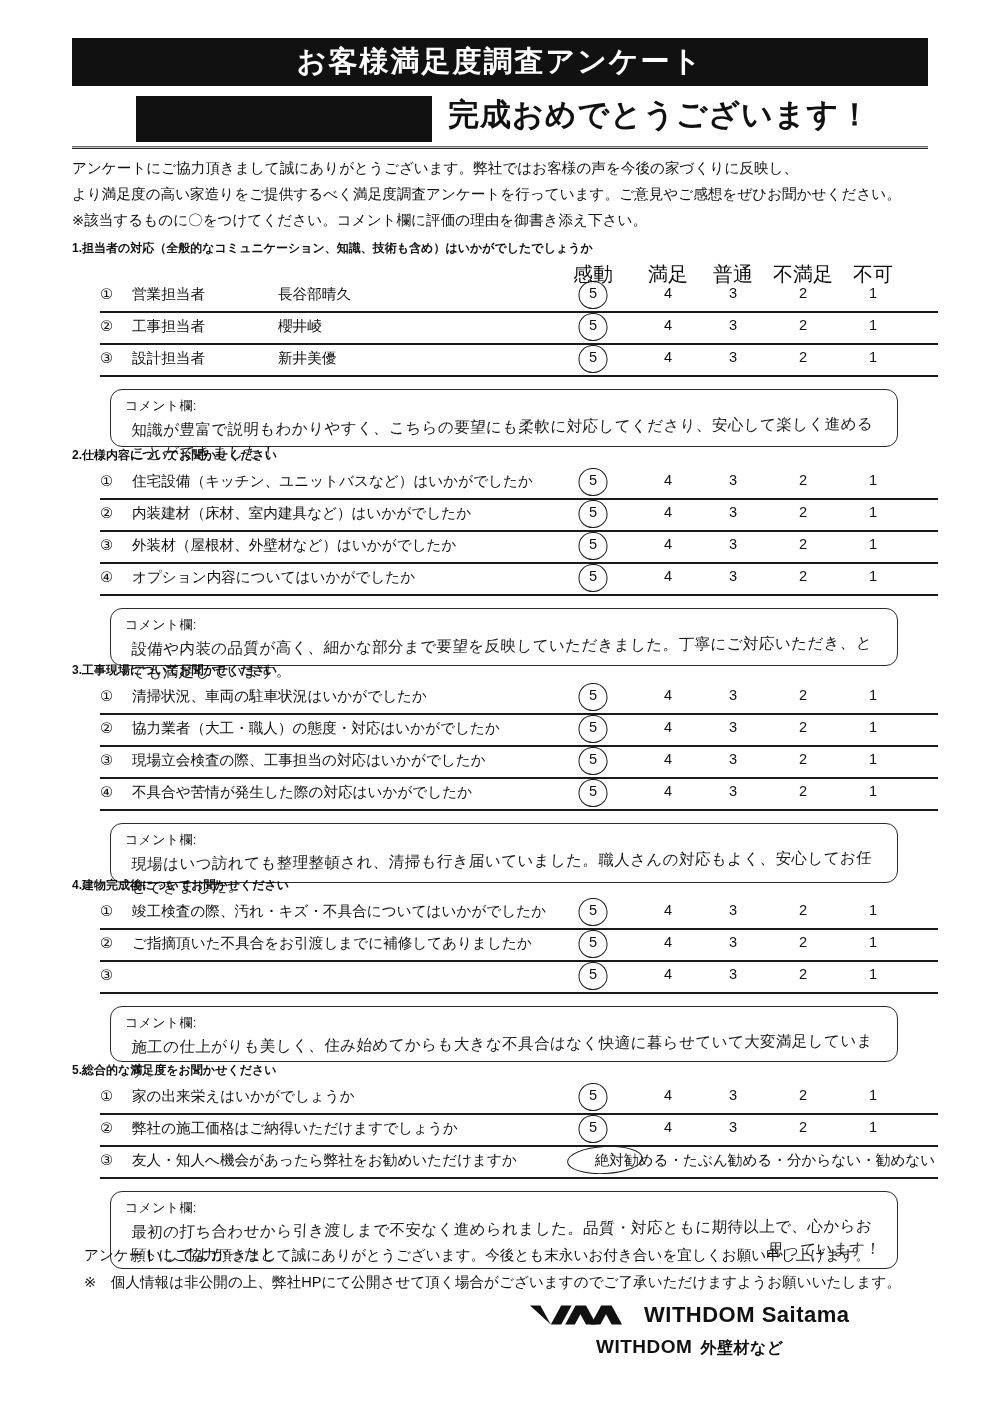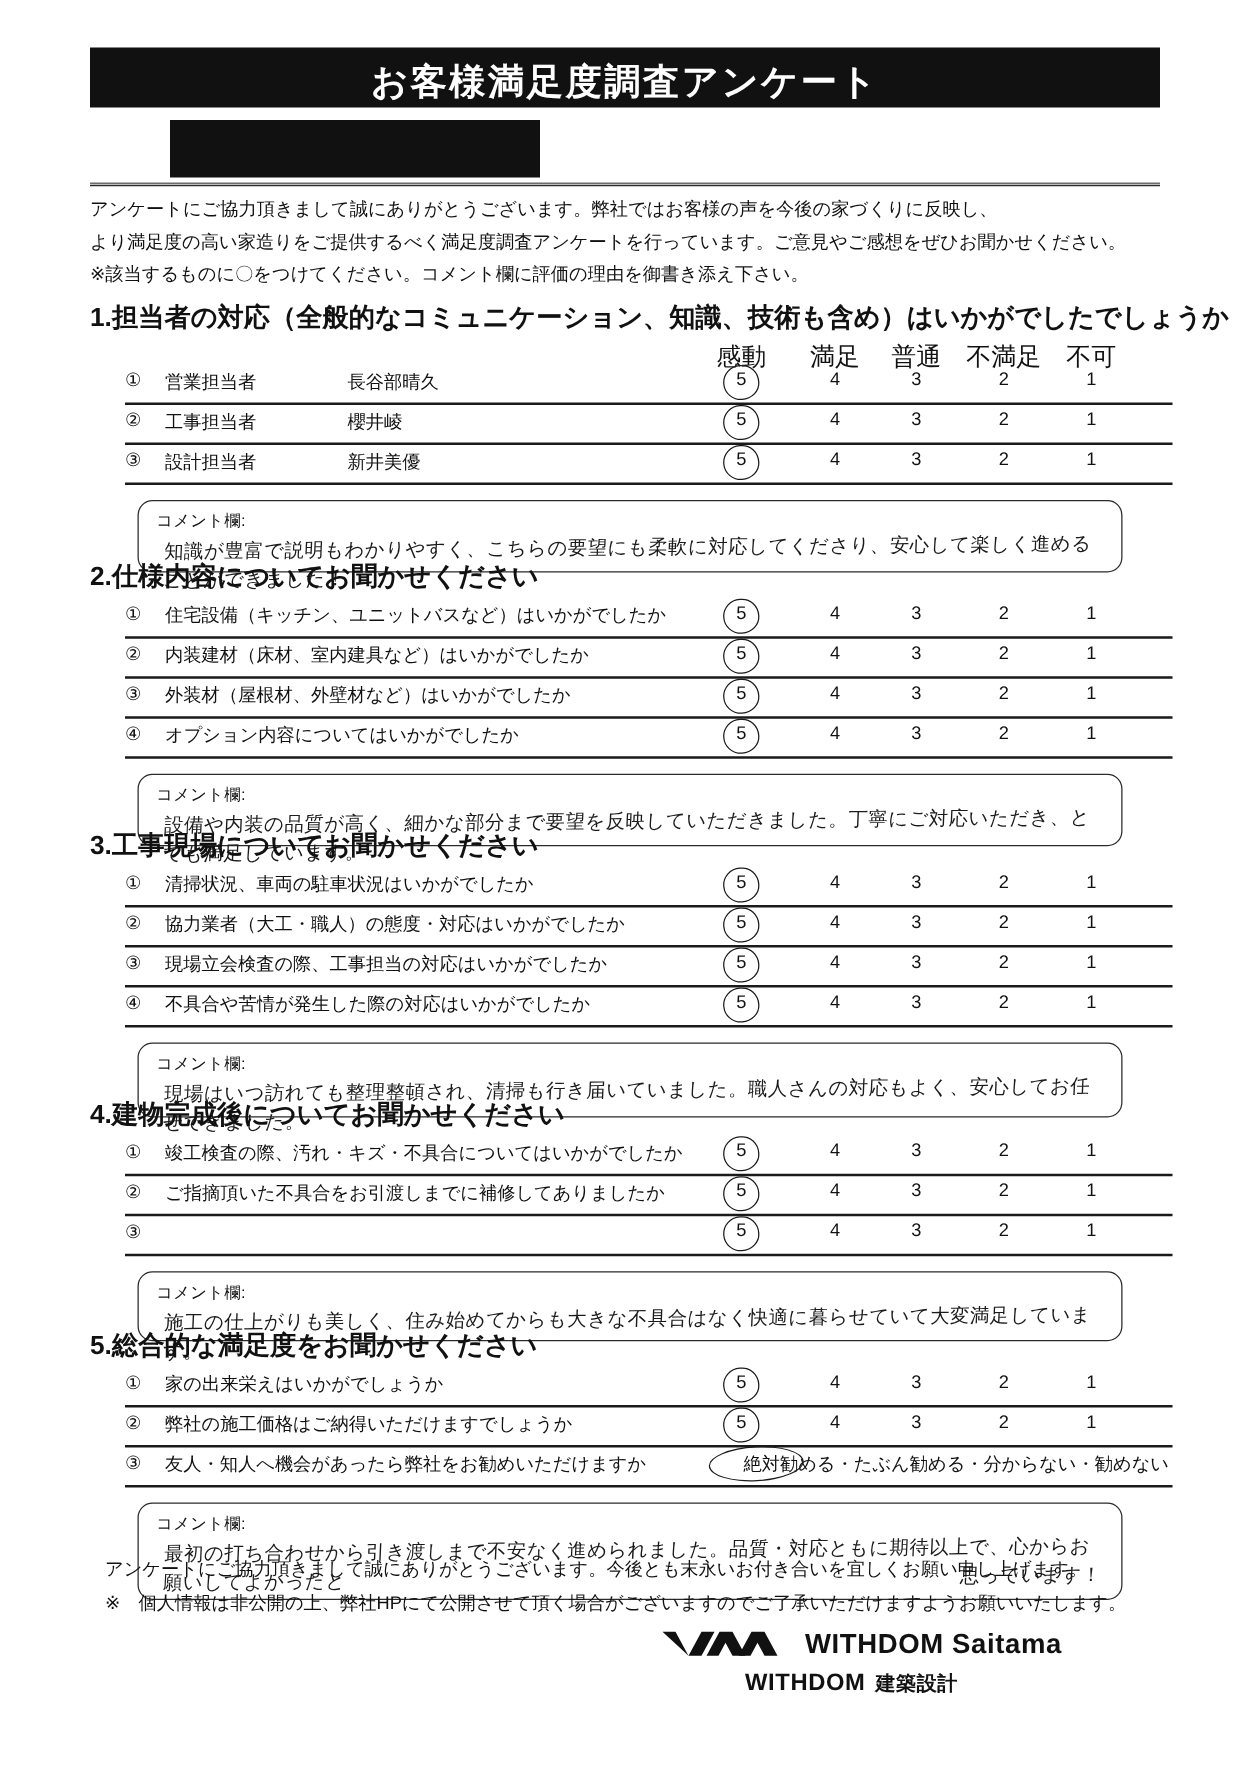--- a/index.html
+++ b/index.html
@@ -26,21 +26,21 @@
 
   
   .header-band {
     position: absolute;
     left: 72px;
     top: 38px;
     width: 856px;
     height: 48px;
     background: #111111;
     display: flex;
-    align-items: flex-end;
+    align-items: center;
     justify-content: center;
   }
   .header-band-title {
     color: #ffffff;
     font-size: 29px;
     font-weight: bold;
     letter-spacing: 2px;
     white-space: nowrap;
   }
   .header-second {
@@ -90,21 +90,21 @@
     white-space: nowrap;
   }
 
   
   .section {
     position: absolute;
     left: 72px;
     width: 866px;
   }
   .section-title {
-    font-size: 21px;
+    font-size: 12px;
     font-weight: bold;
     margin: 0 0 4px 0;
     white-space: nowrap;
   }
 
   .scale-head {
     position: relative;
     height: 20px;
     margin-left: 28px;
   }
@@ -265,20 +265,21 @@
 <body>
 
 <div class="page">
 
   <div class="header-band">
     <div class="header-band-title">お客様満足度調査アンケート</div>
   </div>
 
   <div class="header-second">
     <div class="redact-box"></div>
+    <div class="congrats">完成おめでとうございます！</div>
   </div>
   <div class="header-rule"></div>
 
   <div class="intro">
     <p>アンケートにご協力頂きまして誠にありがとうございます。弊社ではお客様の声を今後の家づくりに反映し、</p>
     <p>より満足度の高い家造りをご提供するべく満足度調査アンケートを行っています。ご意見やご感想をぜひお聞かせください。</p>
     <p>※該当するものに〇をつけてください。コメント欄に評価の理由を御書き添え下さい。</p>
   </div>
 
   <div id="sections-root">
@@ -503,17 +504,17 @@
   <div class="logo-wrap">
     <div class="logo-row1">
       <svg class="logo-mark" viewBox="0 0 120 36">
         <polygon points="0,6 13,6 26,30 39,6 52,6 39,30 26,30" fill="#111111"></polygon>
         <polygon points="44,30 57,6 70,6 83,30 70,30 63,17 56,30" fill="#111111"></polygon>
         <polygon points="76,30 89,6 102,6 115,30 102,30 95,17 88,30" fill="#111111"></polygon>
       </svg>
       <div class="logo-text1">WITHDOM Saitama</div>
     </div>
     <div class="logo-row2">
-      <span>WITHDOM</span><span class="jp">建築設計</span>
+      <span>WITHDOM</span><span class="jp">外壁材など</span>
     </div>
   </div>
 
 </div>
 
 </body></html>

